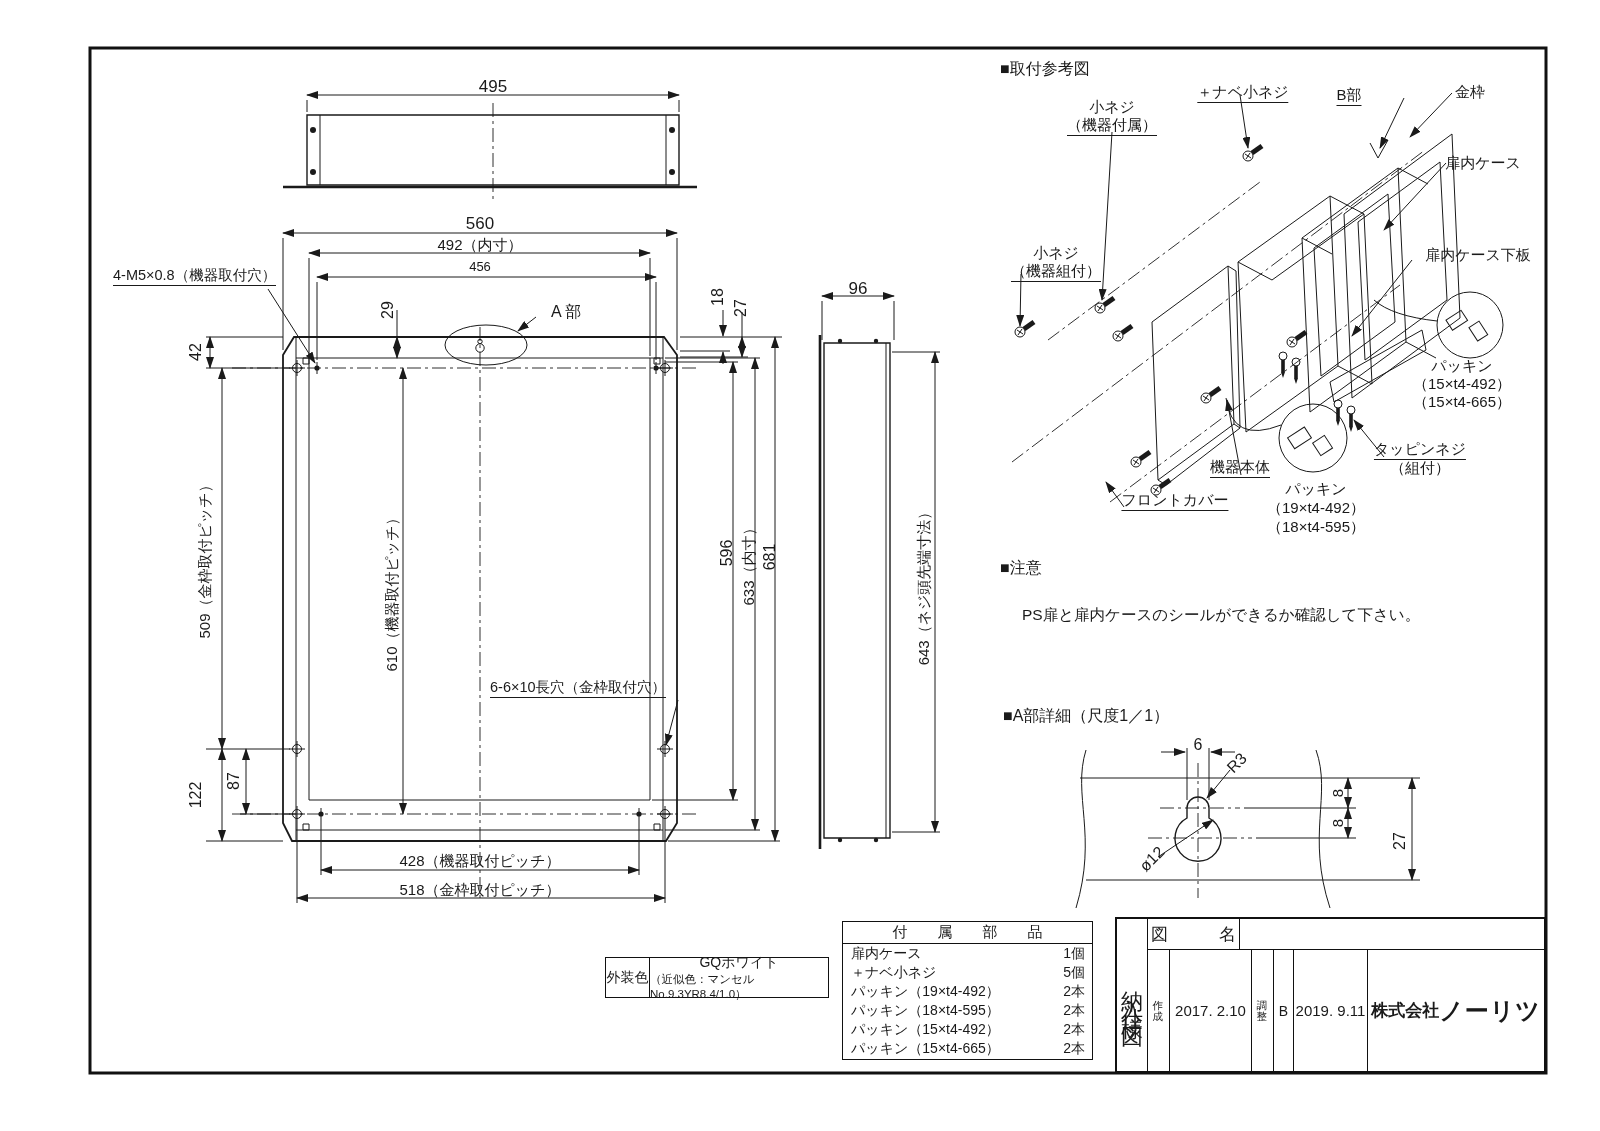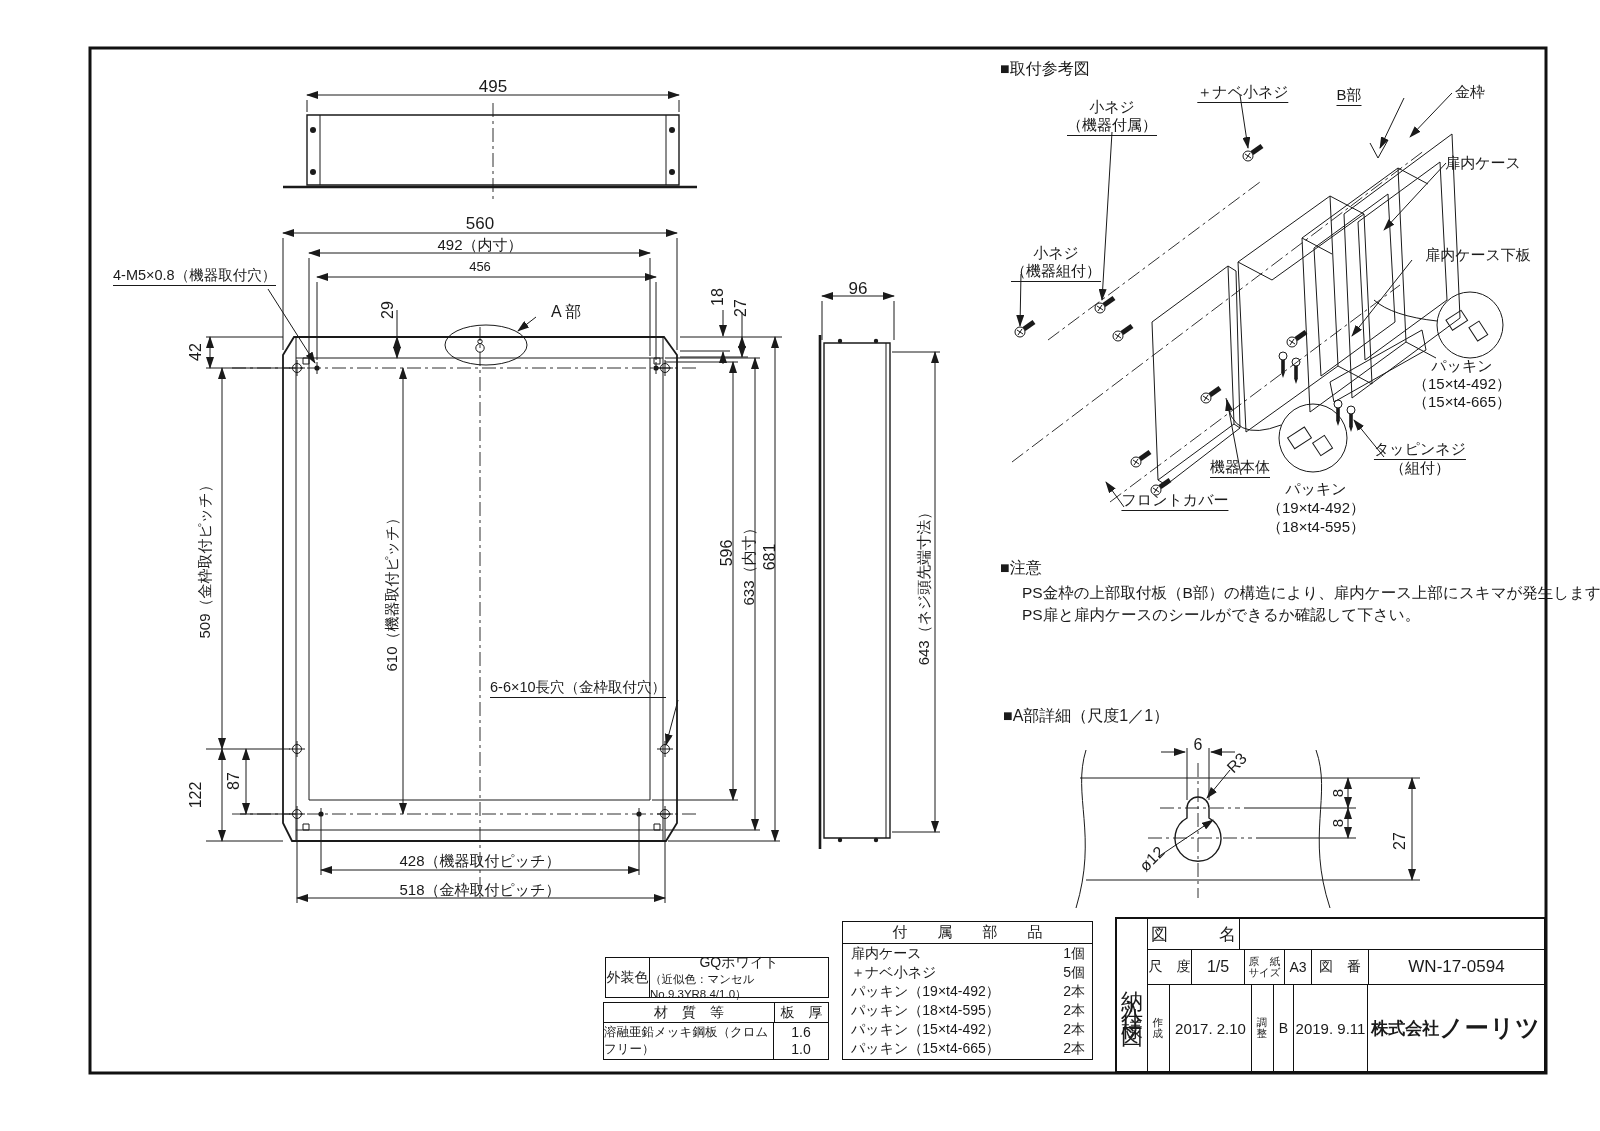--- a/index.html
+++ b/index.html
@@ -244,52 +244,38 @@
 <div class="t tc" style="left:1462px;top:394px;font-size:15px">（15×t4-665）</div>
 <div class="t tc ul" style="left:1420px;top:441px;font-size:15px">タッピンネジ</div>
 <div class="t tc" style="left:1420px;top:460px;font-size:15px">（組付）</div>
 <div class="t tc ul" style="left:1240px;top:459px;font-size:15px">機器本体</div>
 <div class="t tc" style="left:1316px;top:481px;font-size:15px">パッキン</div>
 <div class="t tc" style="left:1316px;top:500px;font-size:15px">（19×t4-492）</div>
 <div class="t tc" style="left:1316px;top:519px;font-size:15px">（18×t4-595）</div>
 <div class="t tc ul" style="left:1175px;top:492px;font-size:15px">フロントカバー</div>
 
 <div class="t" style="left:1000px;top:559px">■注意</div>
-<div class="t" style="left:1022px;top:584px;font-size:15.5px">PS金枠の上部取付板（B部）の構造により、扉内ケース上部にスキマが発生します</div>
 <div class="t" style="left:1022px;top:606px;font-size:15.5px">PS扉と扉内ケースのシールができるか確認して下さい。</div>
 
 <div class="t" style="left:1003px;top:707px">■A部詳細（尺度1／1）</div>
 <div class="t tc" style="left:1198px;top:736px">6</div>
 <div class="t t45" style="left:1237px;top:763px">R3</div>
 <div class="t t45" style="left:1152px;top:859px">ø12</div>
 <div class="t tv" style="left:1338px;top:793px;font-size:15px">8</div>
 <div class="t tv" style="left:1338px;top:823px;font-size:15px">8</div>
 <div class="t tv" style="left:1400px;top:841px">27</div>
 
 <div class="box" style="left:605px;top:957px;width:224px;height:41px;display:flex">
   <div class="cell" style="width:44px;border-right:1.4px solid #111;font-size:14px">外装色</div>
   <div class="stack" style="flex:1">
     <div style="font-size:14px">GQホワイト</div>
     <div style="font-size:11.5px">（近似色：マンセルNo.9.3YR8.4/1.0）</div>
   </div>
 </div>
 
-<div class="box" style="left:603px;top:1002px;width:226px;height:58px">
-  <div style="display:flex;height:19px;border-bottom:1.4px solid #111">
-    <div class="cell" style="flex:1;font-size:14px">材　質　等</div>
-    <div class="cell" style="width:54px;border-left:1.4px solid #111;font-size:14px">板　厚</div>
-  </div>
-  <div style="display:flex;height:36px">
-    <div class="cell" style="flex:1;font-size:12.5px">溶融亜鉛メッキ鋼板（クロムフリー）</div>
-    <div class="stack" style="width:54px;border-left:1.4px solid #111">
-      <div style="font-size:14px;line-height:17px">1.6</div>
-      <div style="font-size:14px;line-height:17px">1.0</div>
-    </div>
-  </div>
-</div>
 
 <div class="box" style="left:842px;top:921px;width:251px;height:139px">
   <div class="cell" style="height:22px;border-bottom:1.4px solid #111;font-size:15px">付　　属　　部　　品</div>
   <div style="display:flex;height:19px;align-items:center">
     <div class="t-name" style="font-size:14px;padding-left:8px">扉内ケース</div>
     <div style="font-size:14px;margin-left:auto;padding-right:7px">1個</div>
   </div>
   <div style="display:flex;height:19px;align-items:center">
     <div style="font-size:14px;padding-left:8px">＋ナベ小ネジ</div>
     <div style="font-size:14px;margin-left:auto;padding-right:7px">5個</div>
@@ -312,31 +298,20 @@
   </div>
 </div>
 
 <div class="box" style="left:1115px;top:917px;width:431px;height:156px;border-width:2.4px;display:flex">
   <div class="cell" style="width:31px;border-right:1.4px solid #111">
     <div class="vtext">納入仕様図</div>
   </div>
   <div style="flex:1;display:flex;flex-direction:column">
     <div style="display:flex;height:30px;border-bottom:1.4px solid #111">
       <div class="cell" style="width:92px;border-right:1.4px solid #111;font-size:17px">図　　　名</div>
-    </div>
-    <div style="display:flex;height:34px;border-bottom:1.4px solid #111">
-      <div class="cell" style="width:44px;border-right:1.4px solid #111;font-size:14px">尺　度</div>
-      <div class="cell" style="width:53px;border-right:1.4px solid #111;font-size:16px">1/5</div>
-      <div class="stack" style="width:39px;border-right:1.4px solid #111">
-        <div style="font-size:10.5px;line-height:11px">原　紙</div>
-        <div style="font-size:10.5px;line-height:11px">サイズ</div>
-      </div>
-      <div class="cell" style="width:27px;border-right:1.4px solid #111;font-size:14px">A3</div>
-      <div class="cell" style="width:57px;border-right:1.4px solid #111;font-size:14px">図　番</div>
-      <div class="cell" style="flex:1;font-size:17px">WN-17-0594</div>
     </div>
     <div style="display:flex;flex:1">
       <div class="cell" style="width:22px;border-right:1.4px solid #111">
         <div style="font-size:10.5px;line-height:11px;width:12px;word-break:break-all">作成</div>
       </div>
       <div class="cell" style="width:82px;border-right:1.4px solid #111;font-size:15px">2017. 2.10</div>
       <div class="cell" style="width:22px;border-right:1.4px solid #111">
         <div style="font-size:10.5px;line-height:11px;width:12px;word-break:break-all">調整</div>
       </div>
       <div class="cell" style="width:20px;border-right:1.4px solid #111;font-size:14px">B</div>

